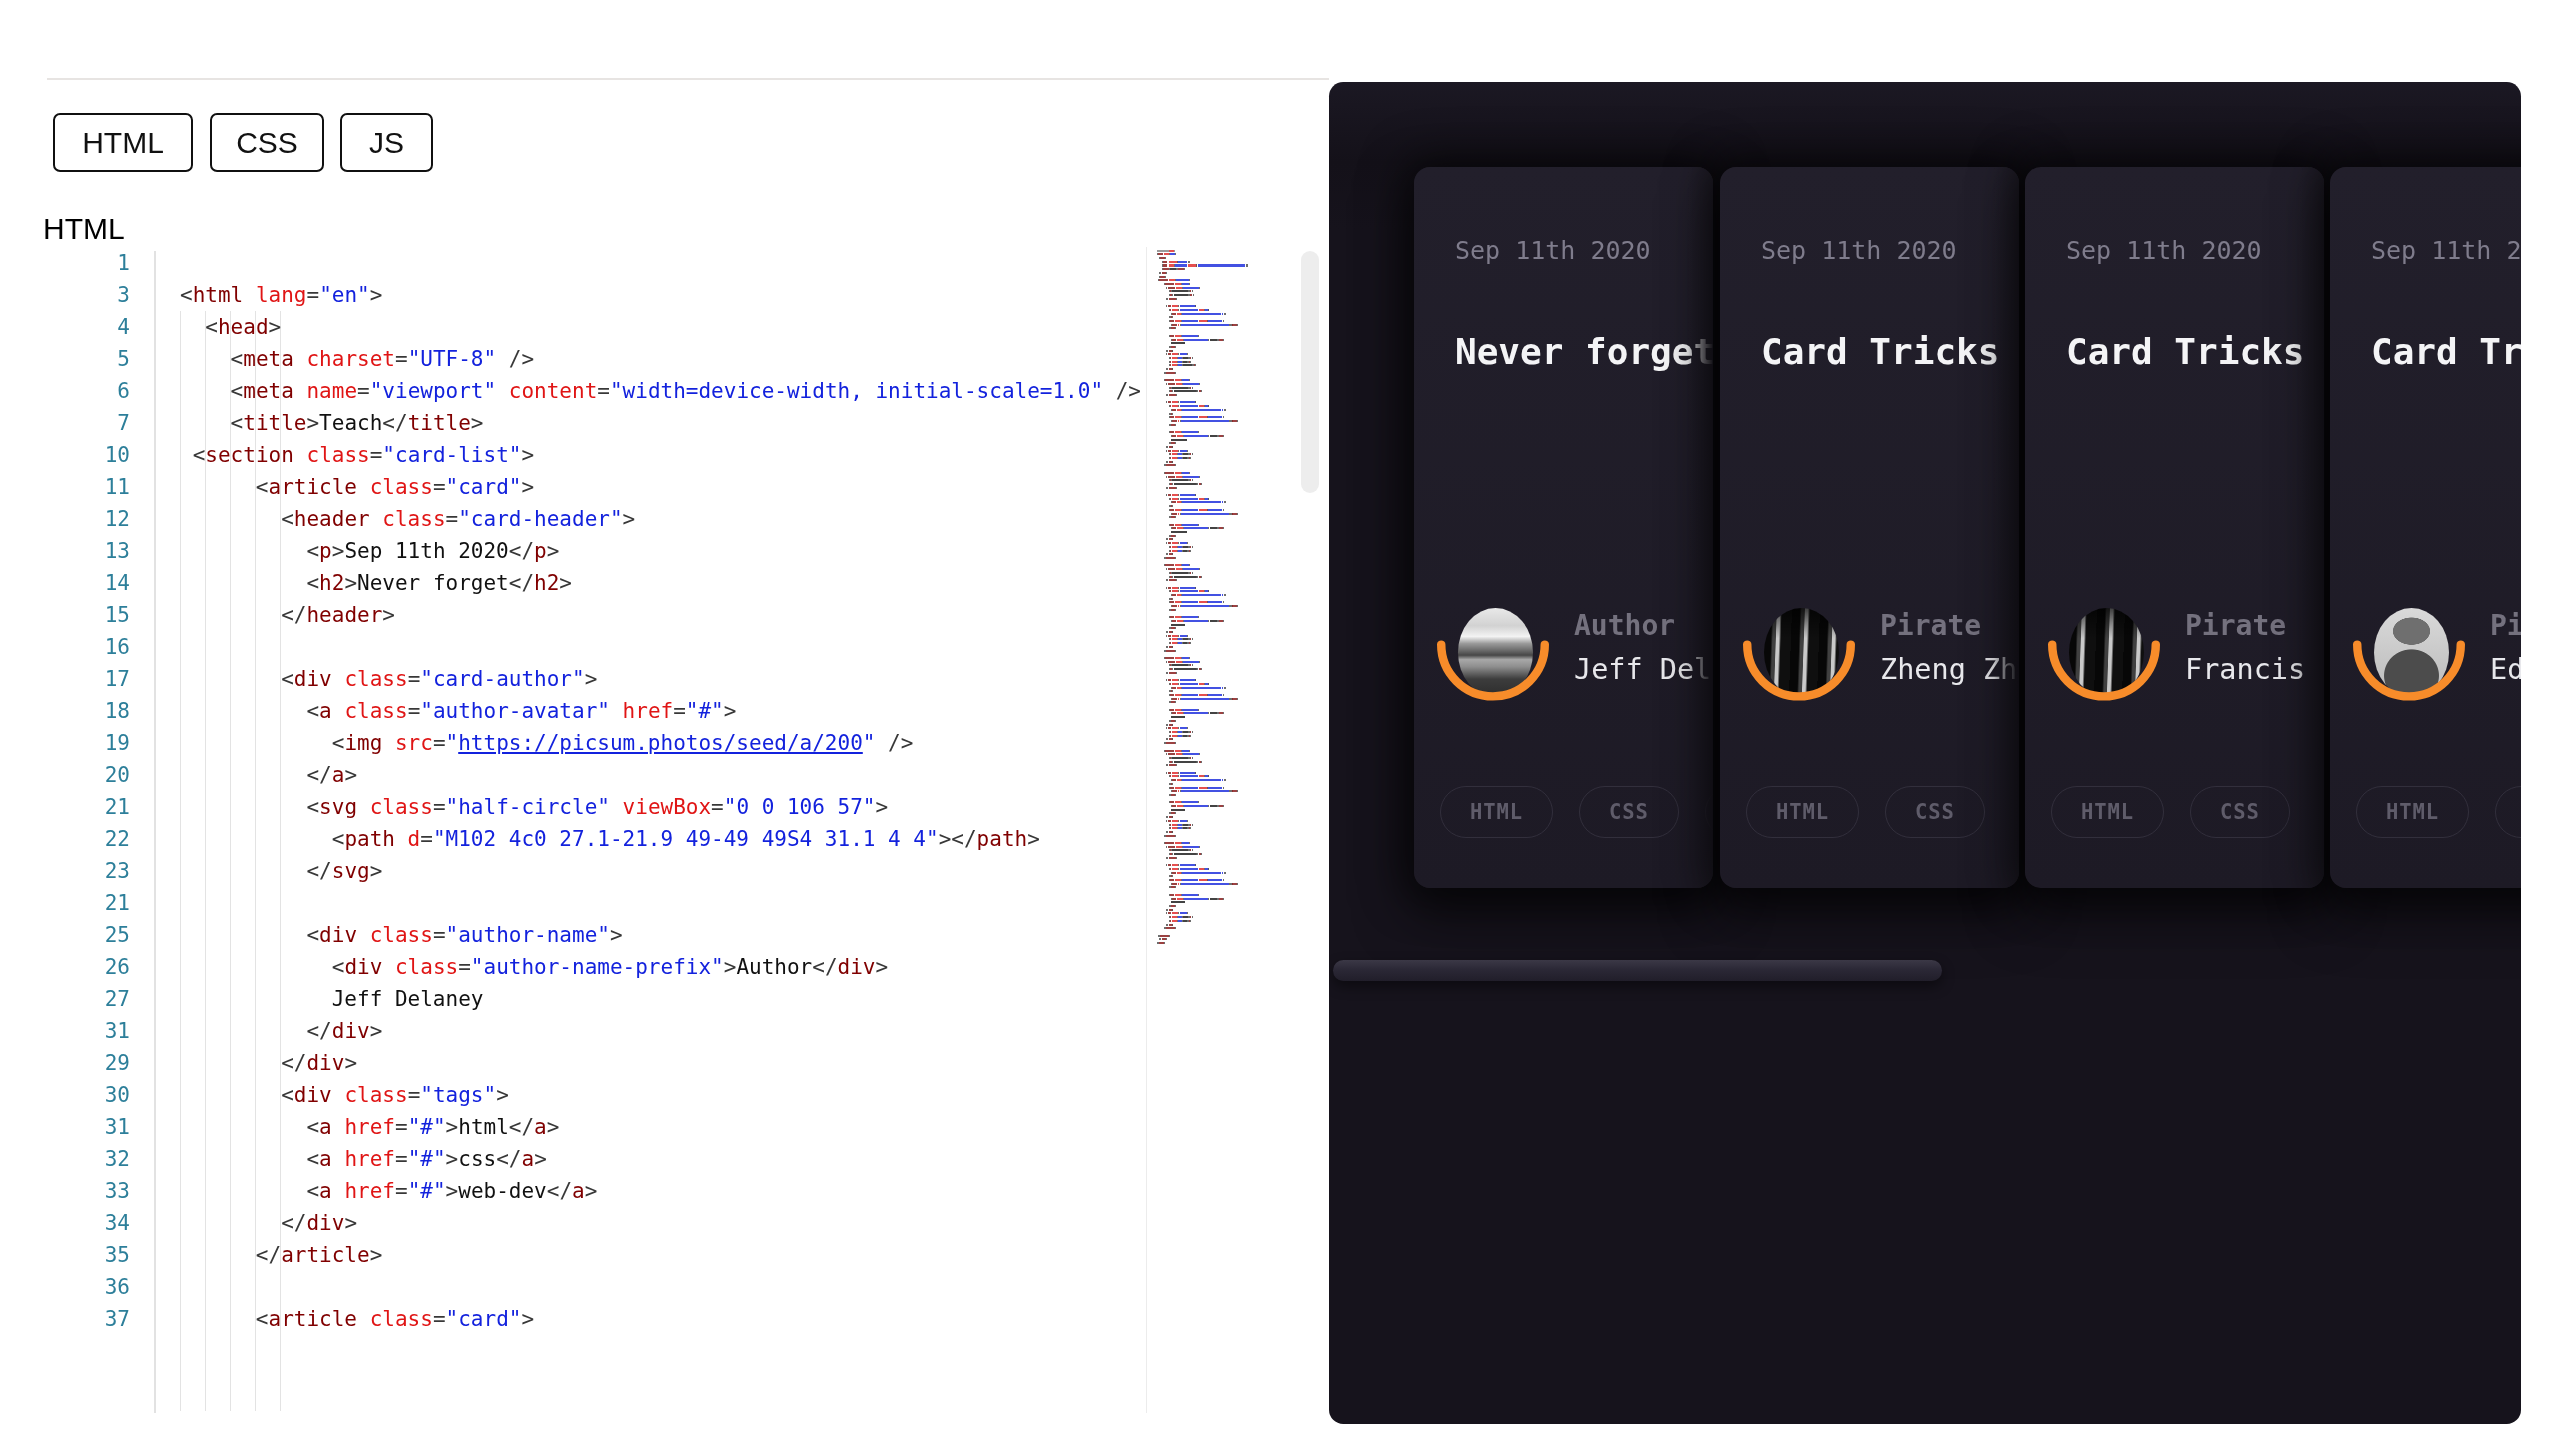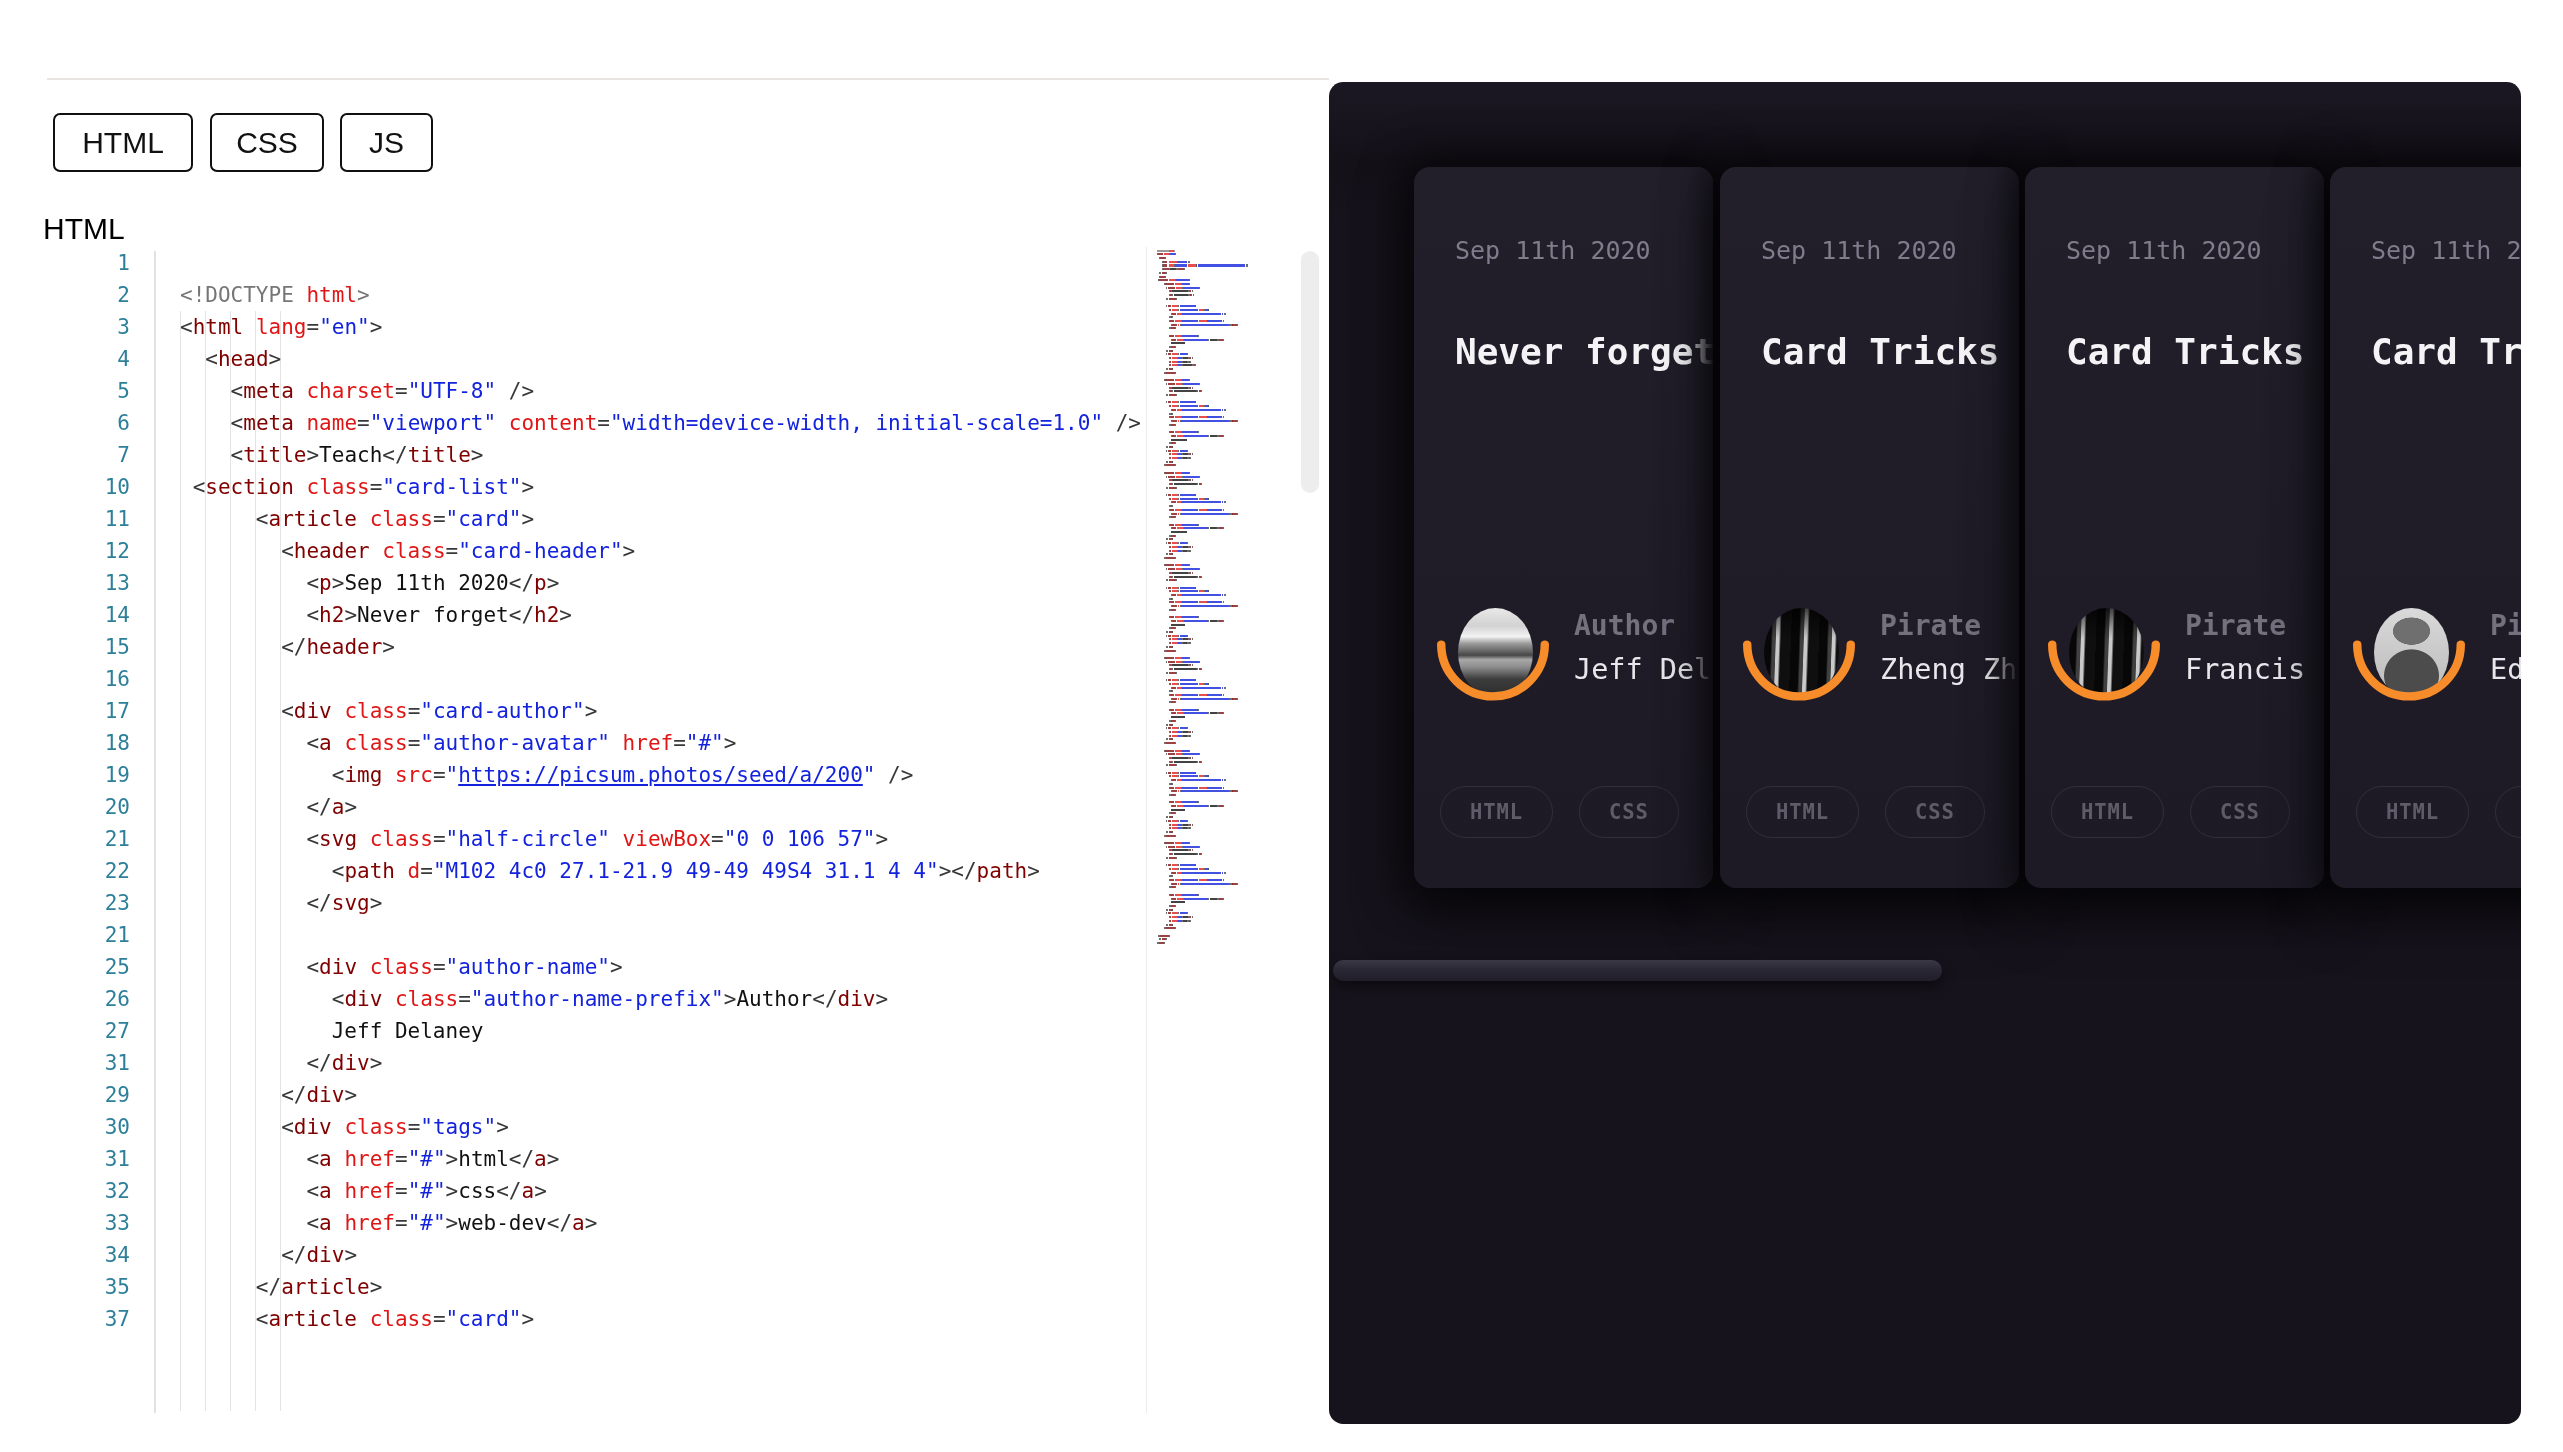--- a/index.html
+++ b/index.html
@@ -88,21 +88,20 @@
 
   <div class="abs gutter-border"></div>
   <div class="guide" style="left:180px"></div>
   <div class="guide" style="left:205px"></div>
   <div class="guide" style="left:230px"></div>
   <div class="guide" style="left:255px"></div>
   <div class="guide" style="left:280px"></div>
 
   <div class="abs editor" id="editor-lines">
       <div class="row"><span class="ln">1</span><span class="code"><span></span></span></div>
-      <div class="row"><span class="ln">2</span><span class="code"><span></span><span class="tk-d">&lt;!DOCTYPE </span><span class="tk-a">html</span><span class="tk-d">&gt;</span></span></div>
       <div class="row"><span class="ln">3</span><span class="code"><span></span><span class="tk-p">&lt;</span><span class="tk-t">html</span><span class="tk-x"> </span><span class="tk-a">lang</span><span class="tk-p">=</span><span class="tk-v">"en"</span><span class="tk-p">&gt;</span></span></div>
       <div class="row"><span class="ln">4</span><span class="code"><span>  </span><span class="tk-p">&lt;</span><span class="tk-t">head</span><span class="tk-p">&gt;</span></span></div>
       <div class="row"><span class="ln">5</span><span class="code"><span>    </span><span class="tk-p">&lt;</span><span class="tk-t">meta</span><span class="tk-x"> </span><span class="tk-a">charset</span><span class="tk-p">=</span><span class="tk-v">"UTF-8"</span><span class="tk-x"> </span><span class="tk-p">/&gt;</span></span></div>
       <div class="row"><span class="ln">6</span><span class="code"><span>    </span><span class="tk-p">&lt;</span><span class="tk-t">meta</span><span class="tk-x"> </span><span class="tk-a">name</span><span class="tk-p">=</span><span class="tk-v">"viewport"</span><span class="tk-x"> </span><span class="tk-a">content</span><span class="tk-p">=</span><span class="tk-v">"width=device-width, initial-scale=1.0"</span><span class="tk-x"> </span><span class="tk-p">/&gt;</span></span></div>
       <div class="row"><span class="ln">7</span><span class="code"><span>    </span><span class="tk-p">&lt;</span><span class="tk-t">title</span><span class="tk-p">&gt;</span><span class="tk-x">Teach</span><span class="tk-p">&lt;/</span><span class="tk-t">title</span><span class="tk-p">&gt;</span></span></div>
       <div class="row"><span class="ln">10</span><span class="code"><span> </span><span class="tk-p">&lt;</span><span class="tk-t">section</span><span class="tk-x"> </span><span class="tk-a">class</span><span class="tk-p">=</span><span class="tk-v">"card-list"</span><span class="tk-p">&gt;</span></span></div>
       <div class="row"><span class="ln">11</span><span class="code"><span>      </span><span class="tk-p">&lt;</span><span class="tk-t">article</span><span class="tk-x"> </span><span class="tk-a">class</span><span class="tk-p">=</span><span class="tk-v">"card"</span><span class="tk-p">&gt;</span></span></div>
       <div class="row"><span class="ln">12</span><span class="code"><span>        </span><span class="tk-p">&lt;</span><span class="tk-t">header</span><span class="tk-x"> </span><span class="tk-a">class</span><span class="tk-p">=</span><span class="tk-v">"card-header"</span><span class="tk-p">&gt;</span></span></div>
       <div class="row"><span class="ln">13</span><span class="code"><span>          </span><span class="tk-p">&lt;</span><span class="tk-t">p</span><span class="tk-p">&gt;</span><span class="tk-x">Sep 11th 2020</span><span class="tk-p">&lt;/</span><span class="tk-t">p</span><span class="tk-p">&gt;</span></span></div>
       <div class="row"><span class="ln">14</span><span class="code"><span>          </span><span class="tk-p">&lt;</span><span class="tk-t">h2</span><span class="tk-p">&gt;</span><span class="tk-x">Never forget</span><span class="tk-p">&lt;/</span><span class="tk-t">h2</span><span class="tk-p">&gt;</span></span></div>
@@ -120,20 +119,21 @@
       <div class="row"><span class="ln">26</span><span class="code"><span>            </span><span class="tk-p">&lt;</span><span class="tk-t">div</span><span class="tk-x"> </span><span class="tk-a">class</span><span class="tk-p">=</span><span class="tk-v">"author-name-prefix"</span><span class="tk-p">&gt;</span><span class="tk-x">Author</span><span class="tk-p">&lt;/</span><span class="tk-t">div</span><span class="tk-p">&gt;</span></span></div>
       <div class="row"><span class="ln">27</span><span class="code"><span>            </span><span class="tk-x">Jeff Delaney</span></span></div>
       <div class="row"><span class="ln">31</span><span class="code"><span>          </span><span class="tk-p">&lt;/</span><span class="tk-t">div</span><span class="tk-p">&gt;</span></span></div>
       <div class="row"><span class="ln">29</span><span class="code"><span>        </span><span class="tk-p">&lt;/</span><span class="tk-t">div</span><span class="tk-p">&gt;</span></span></div>
       <div class="row"><span class="ln">30</span><span class="code"><span>        </span><span class="tk-p">&lt;</span><span class="tk-t">div</span><span class="tk-x"> </span><span class="tk-a">class</span><span class="tk-p">=</span><span class="tk-v">"tags"</span><span class="tk-p">&gt;</span></span></div>
       <div class="row"><span class="ln">31</span><span class="code"><span>          </span><span class="tk-p">&lt;</span><span class="tk-t">a</span><span class="tk-x"> </span><span class="tk-a">href</span><span class="tk-p">=</span><span class="tk-v">"#"</span><span class="tk-p">&gt;</span><span class="tk-x">html</span><span class="tk-p">&lt;/</span><span class="tk-t">a</span><span class="tk-p">&gt;</span></span></div>
       <div class="row"><span class="ln">32</span><span class="code"><span>          </span><span class="tk-p">&lt;</span><span class="tk-t">a</span><span class="tk-x"> </span><span class="tk-a">href</span><span class="tk-p">=</span><span class="tk-v">"#"</span><span class="tk-p">&gt;</span><span class="tk-x">css</span><span class="tk-p">&lt;/</span><span class="tk-t">a</span><span class="tk-p">&gt;</span></span></div>
       <div class="row"><span class="ln">33</span><span class="code"><span>          </span><span class="tk-p">&lt;</span><span class="tk-t">a</span><span class="tk-x"> </span><span class="tk-a">href</span><span class="tk-p">=</span><span class="tk-v">"#"</span><span class="tk-p">&gt;</span><span class="tk-x">web-dev</span><span class="tk-p">&lt;/</span><span class="tk-t">a</span><span class="tk-p">&gt;</span></span></div>
       <div class="row"><span class="ln">34</span><span class="code"><span>        </span><span class="tk-p">&lt;/</span><span class="tk-t">div</span><span class="tk-p">&gt;</span></span></div>
       <div class="row"><span class="ln">35</span><span class="code"><span>      </span><span class="tk-p">&lt;/</span><span class="tk-t">article</span><span class="tk-p">&gt;</span></span></div>
+      <div class="row"><span class="ln">36</span><span class="code"><span></span></span></div>
       <div class="row"><span class="ln">37</span><span class="code"><span>      </span><span class="tk-p">&lt;</span><span class="tk-t">article</span><span class="tk-x"> </span><span class="tk-a">class</span><span class="tk-p">=</span><span class="tk-v">"card"</span><span class="tk-p">&gt;</span></span></div>
     </div>
 
   <div class="abs minimap-border"></div>
   <div class="abs minimap" id="minimap">
       <div class="mmrow" style="top: 0px;"></div>
       <div class="mmrow" style="top: 3.7px;">
         <span class="mmseg" style="left: 10.7px; width: 12px; background: rgb(136, 136, 136);"></span>
         <span class="mmseg" style="left: 23px; width: 4.8px; background: rgb(224, 48, 48);"></span>
         <span class="mmseg" style="left: 27.5px; width: 1.2px; background: rgb(136, 136, 136);"></span>

